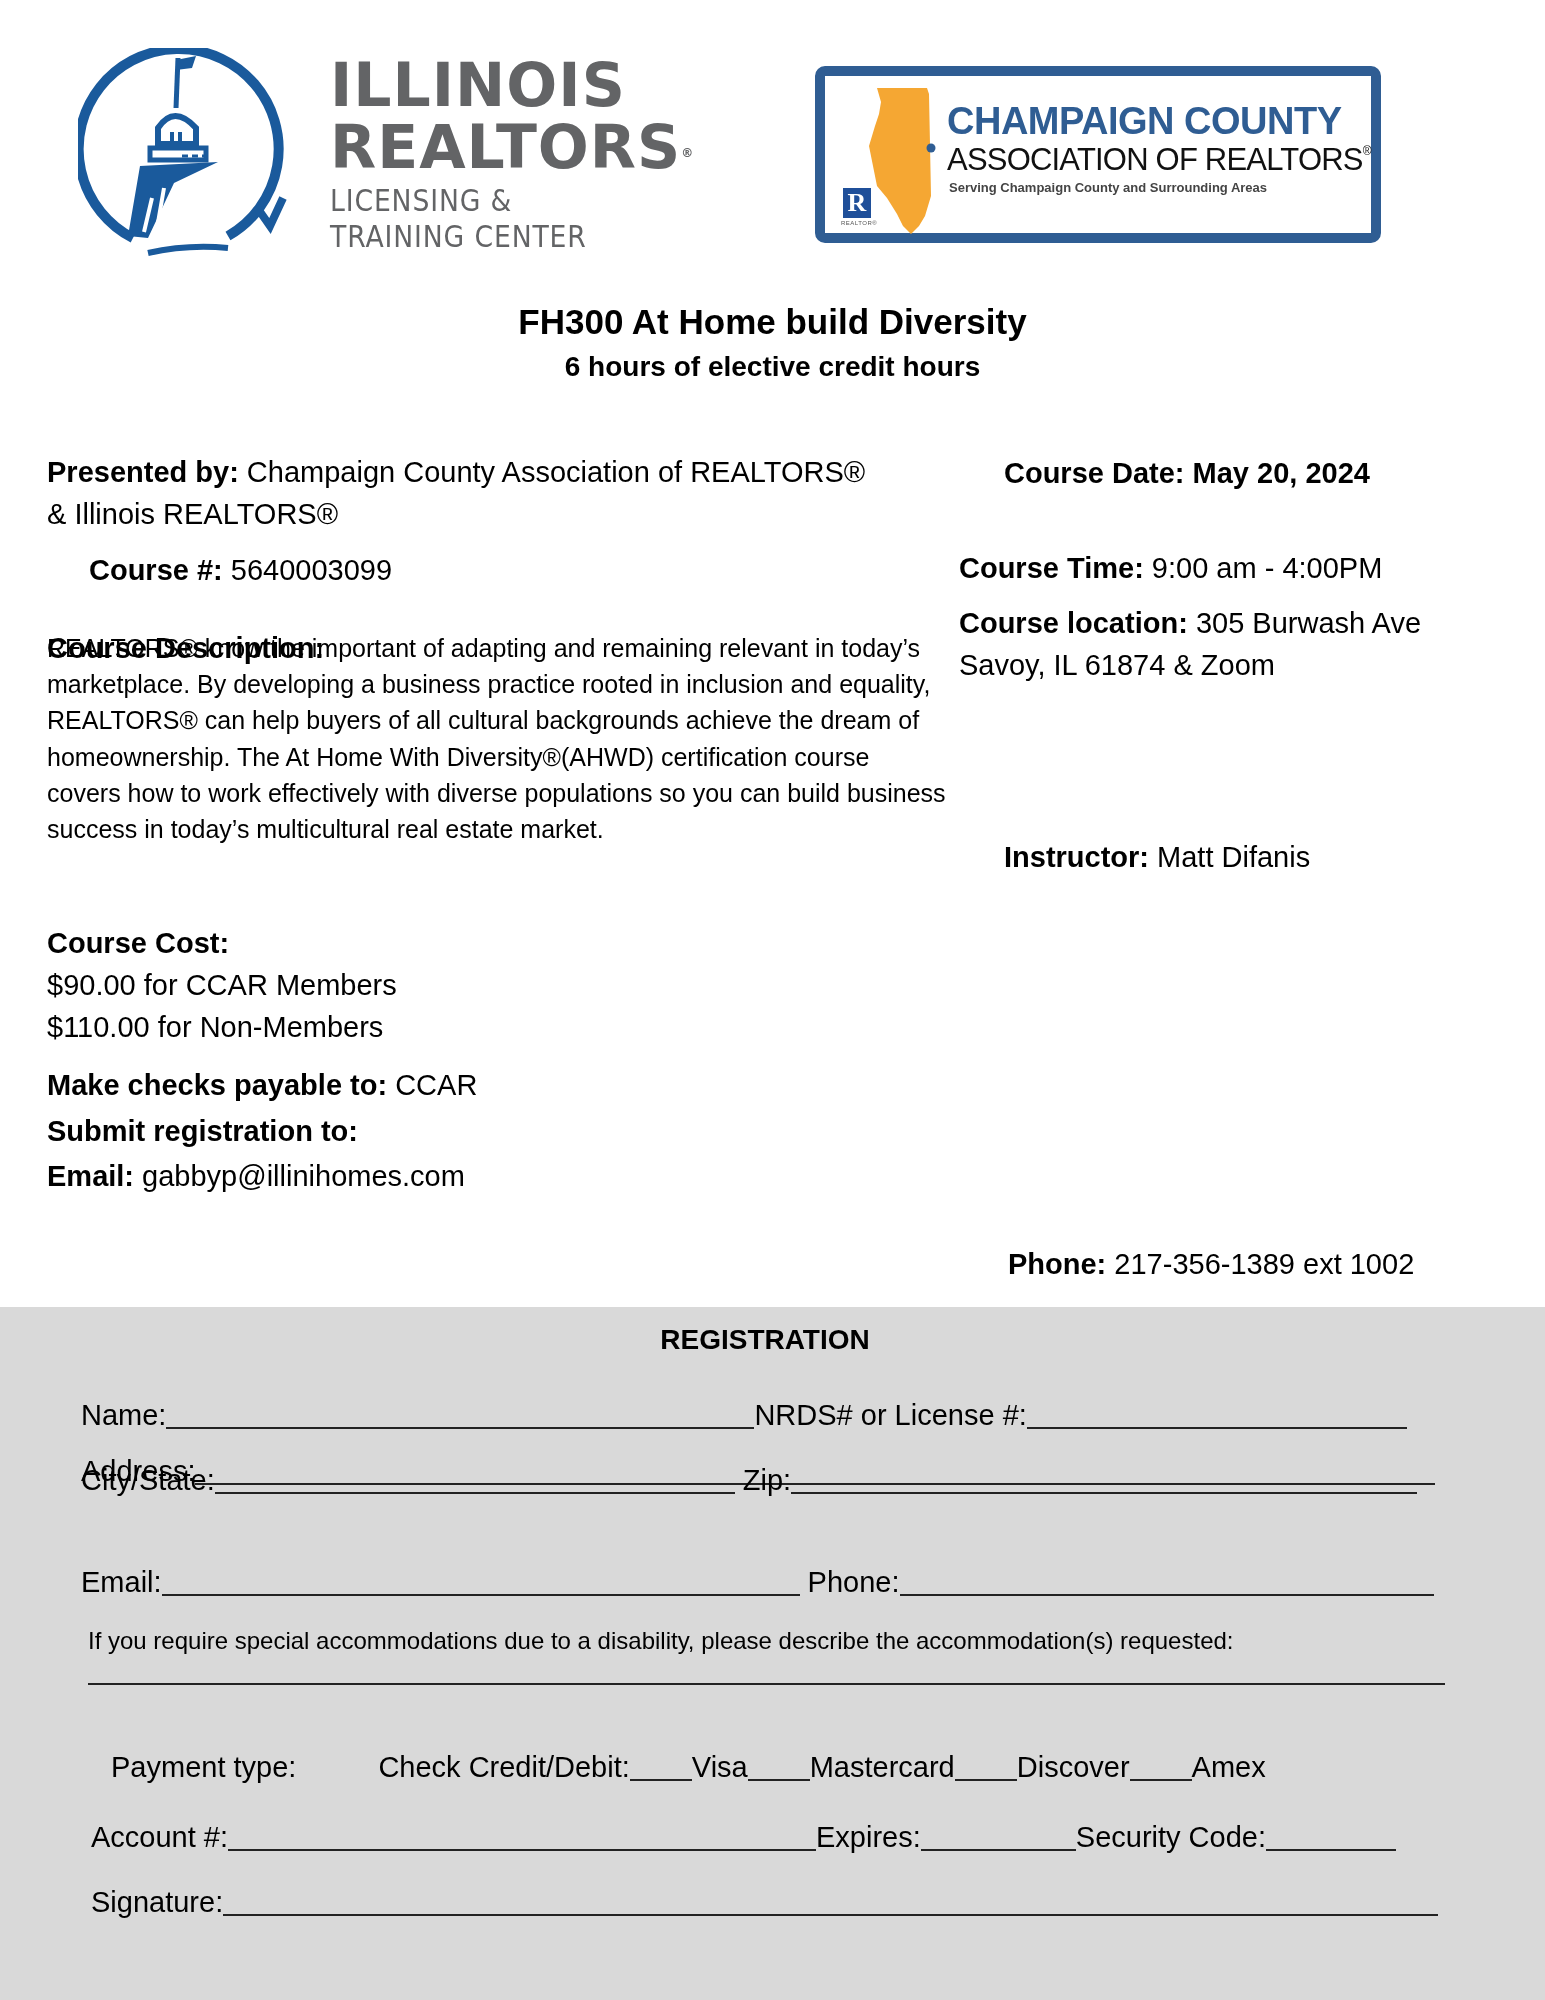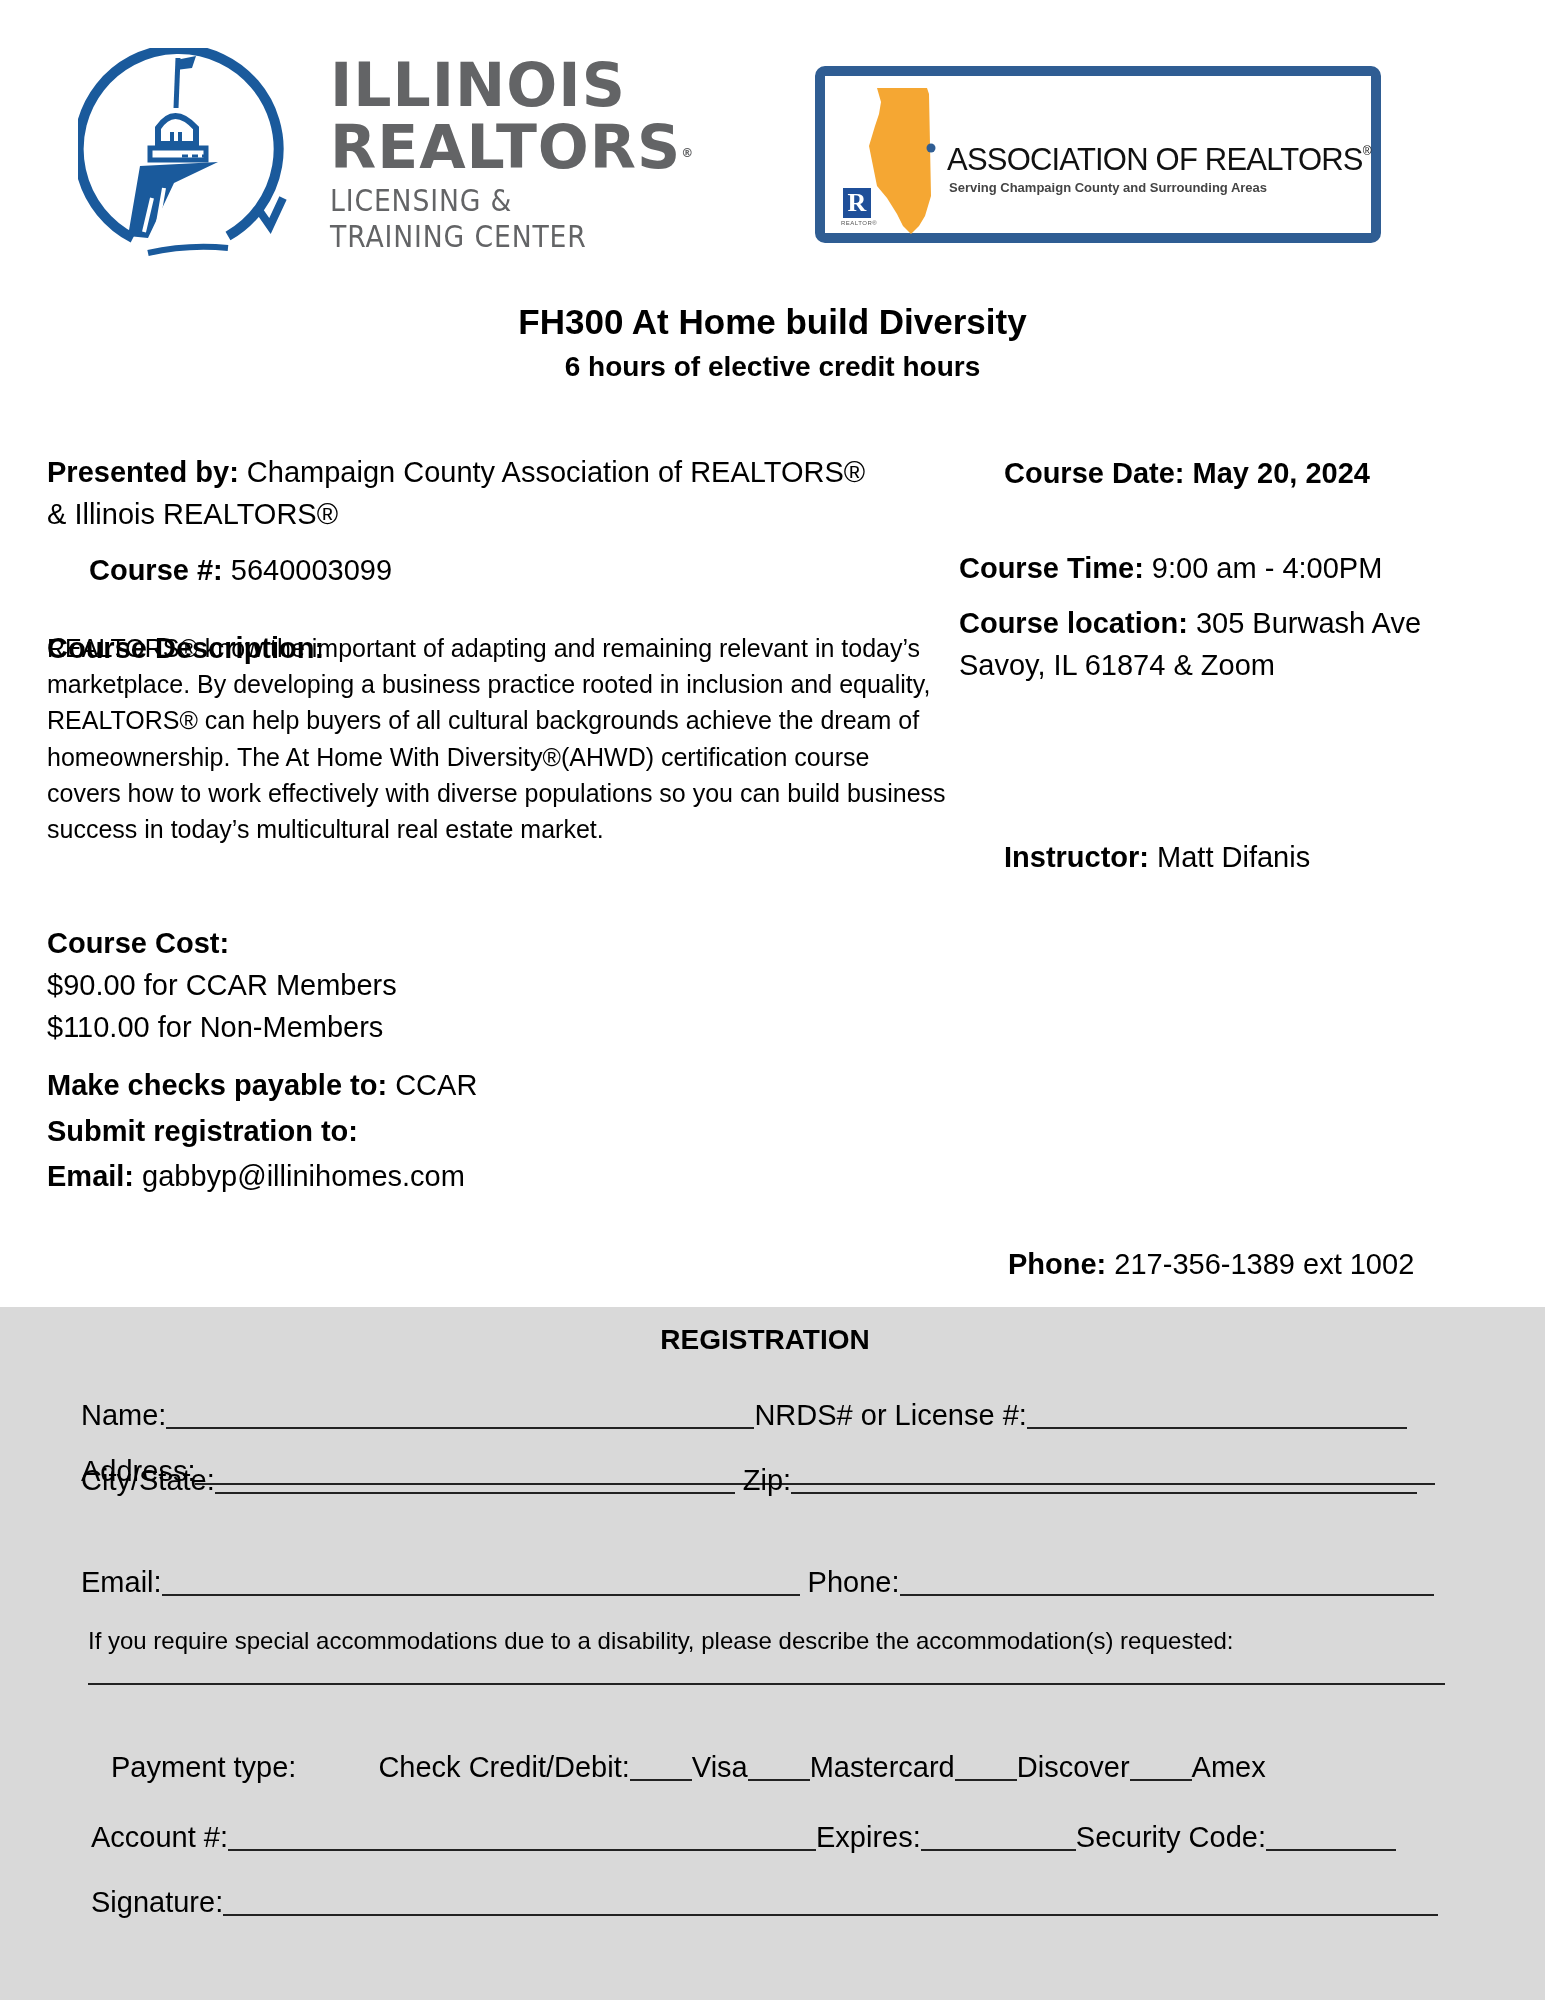--- a/index.html
+++ b/index.html
@@ -92,20 +92,21 @@
   </div>
 </div>
 
 <div class="abs logo-right">
   <svg class="il-map" viewBox="0 0 80 150">
     <path d="M10 2 L60 2 L62 8 L64 110 L58 130 L52 140 L44 148 L36 140 L30 128 L20 112 L10 100 L6 80 L2 60 L8 40 L12 28 L14 16 Z" fill="#f5a733"></path>
     <circle cx="64" cy="62" r="4.5" fill="#2f5d93"></circle>
   </svg>
   <div class="r-badge">R</div>
   <div class="r-caption">REALTOR®</div>
+  <div class="cc-title">CHAMPAIGN COUNTY</div>
   <div class="cc-sub"><span>ASSOCIATION OF REALTORS</span><sup>®</sup></div>
   <div class="cc-tag">Serving Champaign County and Surrounding Areas</div>
 </div>
 
 <div class="abs title">FH300 At Home build Diversity</div>
 <div class="abs subtitle">6 hours of elective credit hours</div>
 
 <div class="abs txt" style="left:47px; top:452px;">
   <b>Presented by:</b>
   <span>Champaign County Association of REALTORS®</span>

